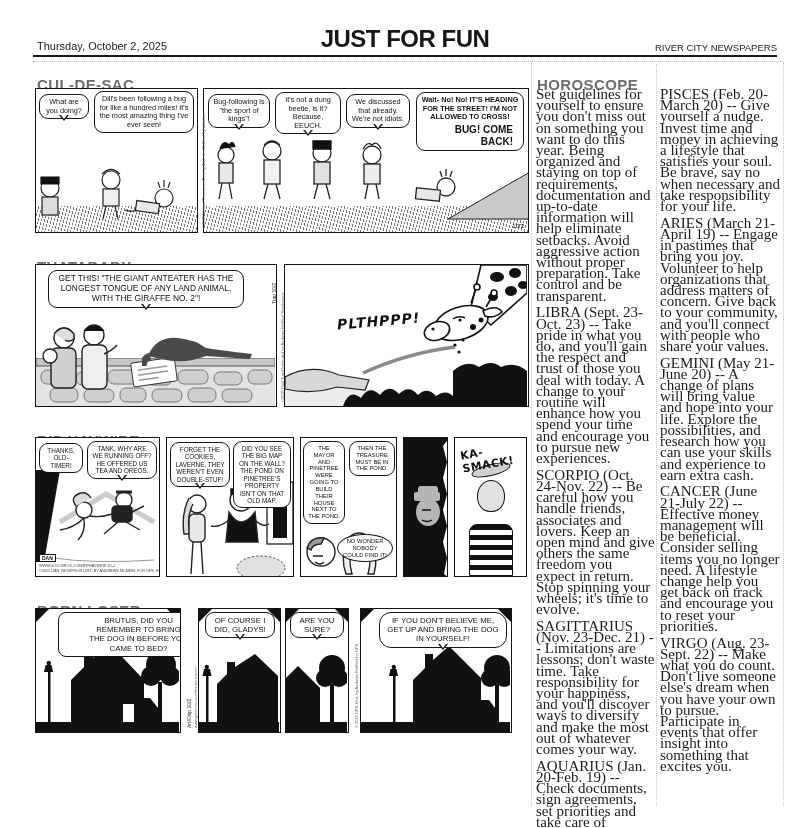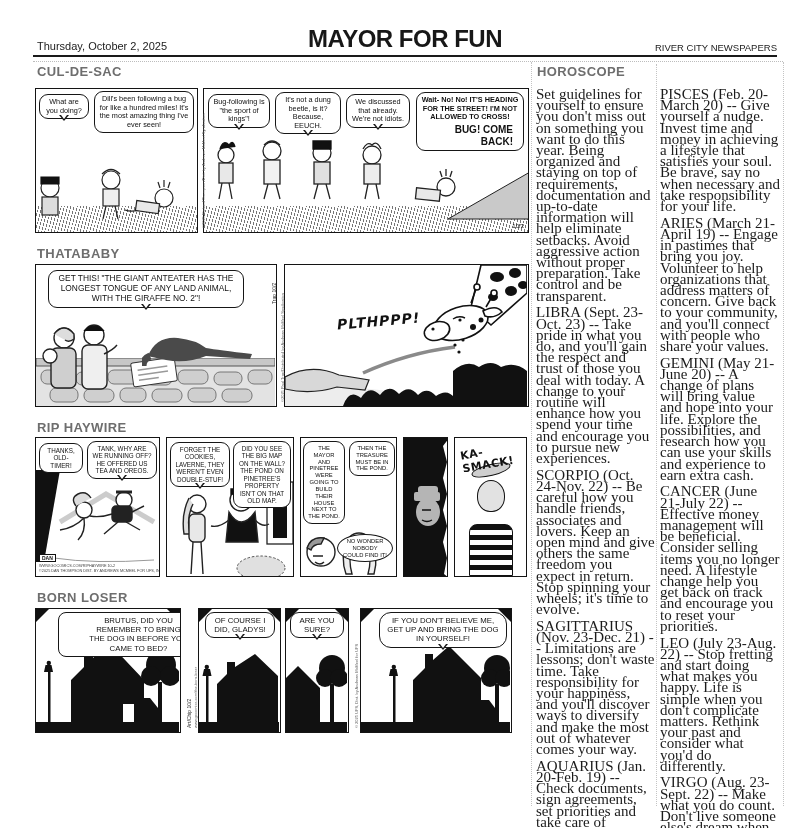--- a/index.html
+++ b/index.html
@@ -9,21 +9,21 @@
 
   
   .hdr-date { position:absolute; left:37px; top:40px; font-size:11px; color:#222; }
   .hdr-title { position:absolute; left:0; right:0; top:25px; text-align:center;
                font-size:24px; font-weight:bold; letter-spacing:-0.5px; color:#171717; }
   .hdr-pub { position:absolute; right:33px; top:42px; font-size:9.5px; color:#222; }
   .hdr-rule { position:absolute; left:33px; right:33px; top:55px; height:2px; background:#1a1a1a; }
   .dot-h { position:absolute; left:33px; right:27px; top:61px; border-top:1px dotted #bdbdbd; }
   .dot-v { position:absolute; border-left:1px dotted #c4c4c4; }
 
-  .sec-title { position:absolute; font-size:13px; font-weight:bold; color:#6e6e6e; letter-spacing:0.4px; }
+  .sec-title { position:absolute; font-size:15px; font-weight:bold; color:#6e6e6e; letter-spacing:0.4px;margin-top:12px; }
 
   
   .strip { position:absolute; }
   .panel { position:absolute; background:#fff; border:1.6px solid #141414; overflow:hidden; }
   .panel.black { background:#111; }
   .bubble { position:absolute; background:#fff; border:1.2px solid #161616; border-radius:9px;
             padding:3px 4px; font-size:7.3px; line-height:1.18; text-align:center; z-index:4; }
   .bubble.hand { font-size:7.8px; }
   .tail-down::after { content:""; position:absolute; left:50%; bottom:-8px; margin-left:-5px;
             border:5px solid transparent; border-top:6px solid #161616; }
@@ -58,21 +58,21 @@
   .horo-col { position:absolute; width:119px; font-family:"Liberation Serif", serif;
               font-size:15px; line-height:11.2px; color:#1b1b1b; }
   .horo-col p { margin:0 0 5.5px 0; }
 </style>
 </head>
 <body>
 
 <div id="page">
 
   <div class="hdr-date">Thursday, October 2, 2025</div>
-  <div class="hdr-title">MAYOR FOR FUN</div>
+  <div class="hdr-title">JUST FOR FUN</div>
   <div class="hdr-pub">RIVER CITY NEWSPAPERS</div>
   <div class="hdr-rule"></div>
   <div class="dot-h"></div>
 
   <div class="dot-v" style="left:531px; top:62px; height:744px;"></div>
   <div class="dot-v" style="left:656px; top:64px; height:742px;"></div>
   <div class="dot-v" style="left:783px; top:62px; height:744px;"></div>
 
   <div class="sec-title" style="left:37px; top:64px;">CUL-DE-SAC</div>
   <div class="strip" style="left:35px; top:88px; width:494px; height:146px;">
@@ -357,17 +357,16 @@
     <p>LIBRA (Sept. 23-Oct. 23) -- Take pride in what you do, and you'll gain the respect and trust of those you deal with today. A change to your routine will enhance how you spend your time and encourage you to pursue new experiences.</p>
     <p>SCORPIO (Oct. 24-Nov. 22) -- Be careful how you handle friends, associates and lovers. Keep an open mind and give others the same freedom you expect in return. Stop spinning your wheels; it's time to evolve.</p>
     <p>SAGITTARIUS (Nov. 23-Dec. 21) -- Limitations are lessons; don't waste time. Take responsibility for your happiness, and you'll discover ways to diversify and make the most out of whatever comes your way.</p>
     <p>AQUARIUS (Jan. 20-Feb. 19) -- Check documents, sign agreements, set priorities and take care of business. Use your insight and imagination to initiate the changes that bring you happiness.</p>
   </div>
   <div class="horo-col" style="left:660px; top:89px; width:120px;">
     <p>PISCES (Feb. 20-March 20) -- Give yourself a nudge. Invest time and money in achieving a lifestyle that satisfies your soul. Be brave, say no when necessary and take responsibility for your life.</p>
     <p>ARIES (March 21-April 19) -- Engage in pastimes that bring you joy. Volunteer to help organizations that address matters of concern. Give back to your community, and you'll connect with people who share your values.</p>
     <p>GEMINI (May 21-June 20) -- A change of plans will bring value and hope into your life. Explore the possibilities, and research how you can use your skills and experience to earn extra cash.</p>
     <p>CANCER (June 21-July 22) -- Effective money management will be beneficial. Consider selling items you no longer need. A lifestyle change help you get back on track and encourage you to reset your priorities.</p>
-    <p>LEO (July 23-Aug. 22) -- Stop fretting and start doing what makes you happy. Life is simple when you don't complicate matters. Rethink your past and consider what you'd do differently.</p>
     <p>VIRGO (Aug. 23-Sept. 22) -- Make what you do count. Don't live someone else's dream when you have your own to pursue. Participate in events that offer insight into something that excites you.</p>
   </div>
 
 </div>
 
 </body></html>

